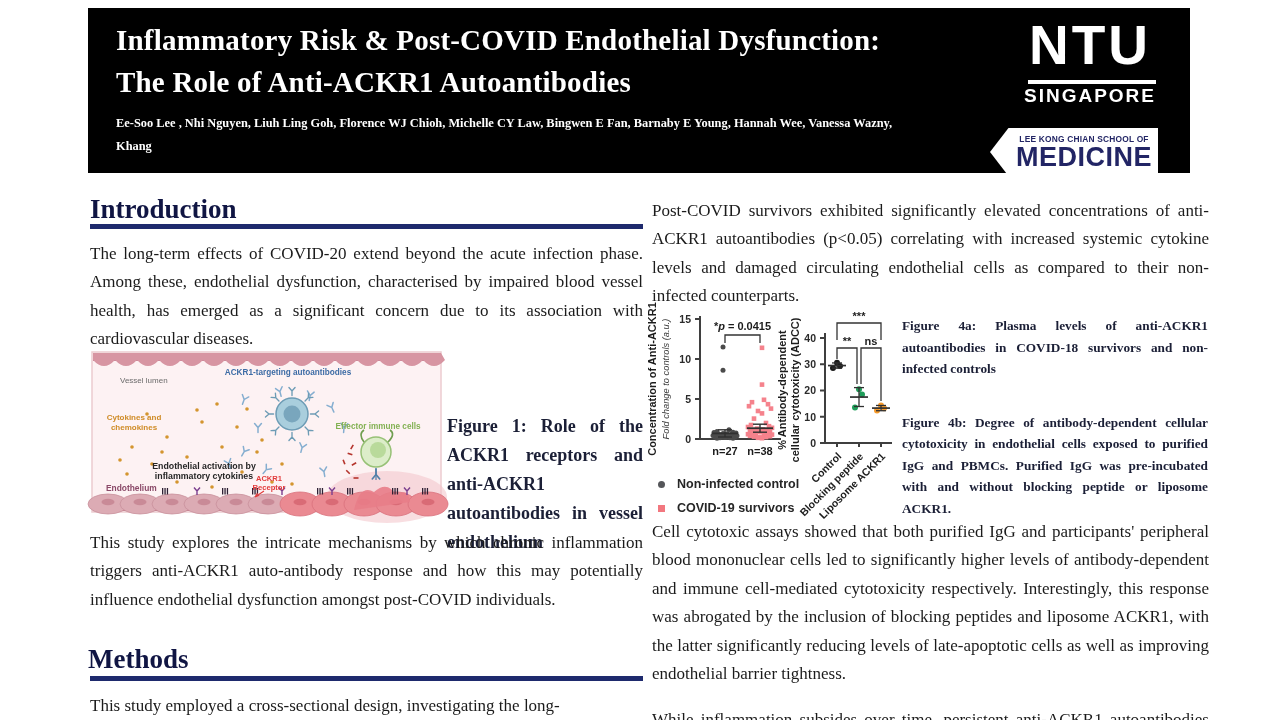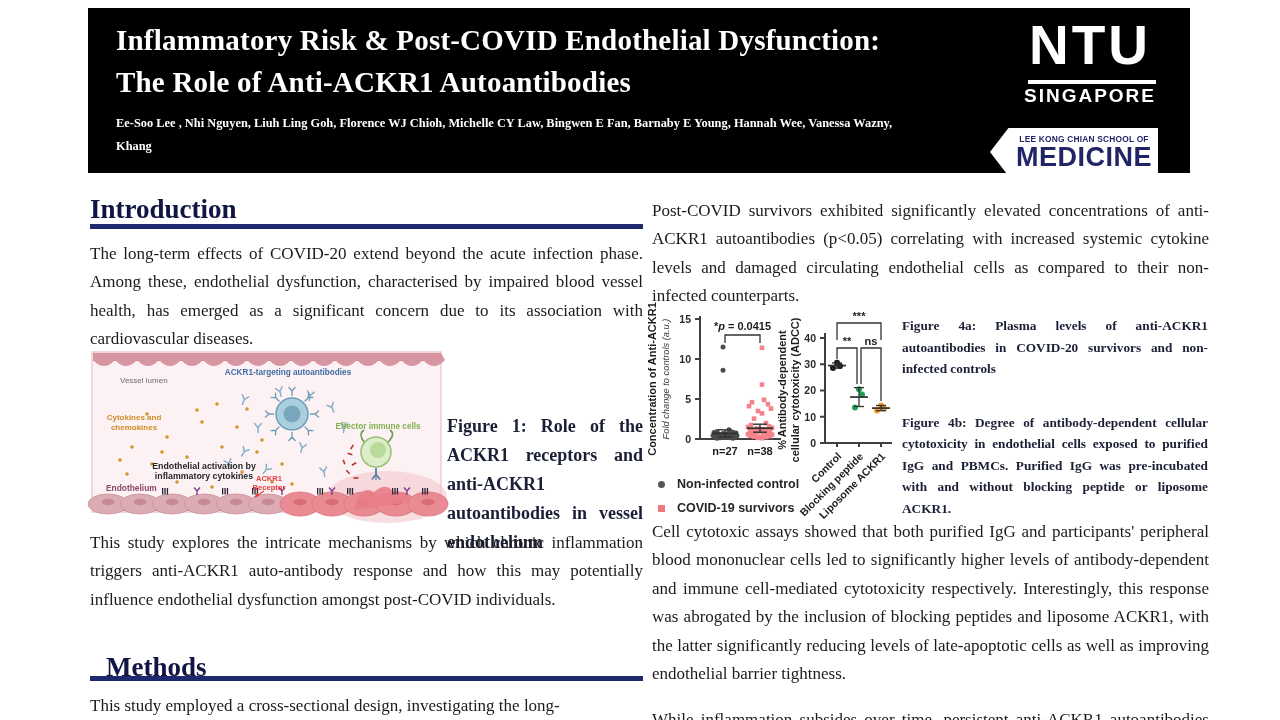--- a/index.html
+++ b/index.html
@@ -182,21 +182,21 @@
     <text x="177" y="129" font-size="7.6" font-weight="700" fill="#e23b3b" text-anchor="middle">ACKR1</text>
     <text x="177" y="138" font-size="7.6" font-weight="700" fill="#e23b3b" text-anchor="middle">Receptor</text>
     <text x="14" y="139" font-size="8.4" font-weight="700" fill="#8a4968">Endothelium</text>
   </g>
 </svg>
 
 <div class="abs cap fig1cap">Figure 1: Role of the ACKR1 receptors and anti-ACKR1 autoantibodies in vessel endothelium</div>
 
 <div class="abs para" style="left:90px;top:529px;width:553px;">This study explores the intricate mechanisms by which chronic inflammation triggers anti-ACKR1 auto-antibody response and how this may potentially influence endothelial dysfunction amongst post-COVID individuals.</div>
 
-<div class="abs h2" style="left:106px;top:644px;margin-top:8px;">Methods</div>
+<div class="abs h2" style="left:88px;top:644px;">Methods</div>
 <div class="abs h2rule" style="left:90px;top:676px;width:553px;"></div>
 <div class="abs para" style="left:90px;top:692px;width:553px;">This study employed a cross-sectional design, investigating the long-</div>
 
 <div class="abs para" style="left:652px;top:197px;width:557px;">Post-COVID survivors exhibited significantly elevated concentrations of anti-ACKR1 autoantibodies (p&lt;0.05) correlating with increased systemic cytokine levels and damaged circulating endothelial cells as compared to their non-infected counterparts.</div>
 
 <svg class="abs" id="fig4a" style="left:643px;top:313px;" width="240" height="152" viewBox="0 0 240 152">
     <path d="M57,4 L57,126 L137,126" stroke="#3f3f3f" stroke-width="2" fill="none" stroke-linecap="square"></path>
     <line x1="52" y1="126" x2="57" y2="126" stroke="#3f3f3f" stroke-width="2"></line>
     <text x="48" y="129.8" text-anchor="end" font-family="Liberation Sans, sans-serif" font-size="10.5" font-weight="700" fill="#2b2b2b">0</text>
     <line x1="52" y1="86" x2="57" y2="86" stroke="#3f3f3f" stroke-width="2"></line>
@@ -344,18 +344,18 @@
     <span class="mk circle" id="leg-mk-0" style="background: rgb(85, 86, 90);"></span>
     <span>Non-infected control</span>
   </div>
   <div class="row">
     <span class="mk" id="leg-mk-1" style="background: rgb(242, 119, 127);"></span>
     <span>COVID-19 survivors</span>
   </div>
 </div>
 
 <div class="abs cap fig4caps">
-  <div>Figure 4a: Plasma levels of anti-ACKR1 autoantibodies in COVID-20 survivors and non-infected controls</div>
+  <div>Figure 4a: Plasma levels of anti-ACKR1 autoantibodies in COVID-18 survivors and non-infected controls</div>
   <div class="block2">Figure 4b: Degree of antibody-dependent cellular cytotoxicity in endothelial cells exposed to purified IgG and PBMCs. Purified IgG was pre-incubated with and without blocking peptide or liposome ACKR1.</div>
 </div>
 
 <div class="abs para" style="left:652px;top:518px;width:557px;">Cell cytotoxic assays showed that both purified IgG and participants' peripheral blood mononuclear cells led to significantly higher levels of antibody-dependent and immune cell-mediated cytotoxicity respectively. Interestingly, this response was abrogated by the inclusion of blocking peptides and liposome ACKR1, with the latter significantly reducing levels of late-apoptotic cells as well as improving endothelial barrier tightness.</div>
 <div class="abs para" style="left:652px;top:706px;width:557px;">While inflammation subsides over time, persistent anti-ACKR1 autoantibodies and high</div>
 
 </body></html>

